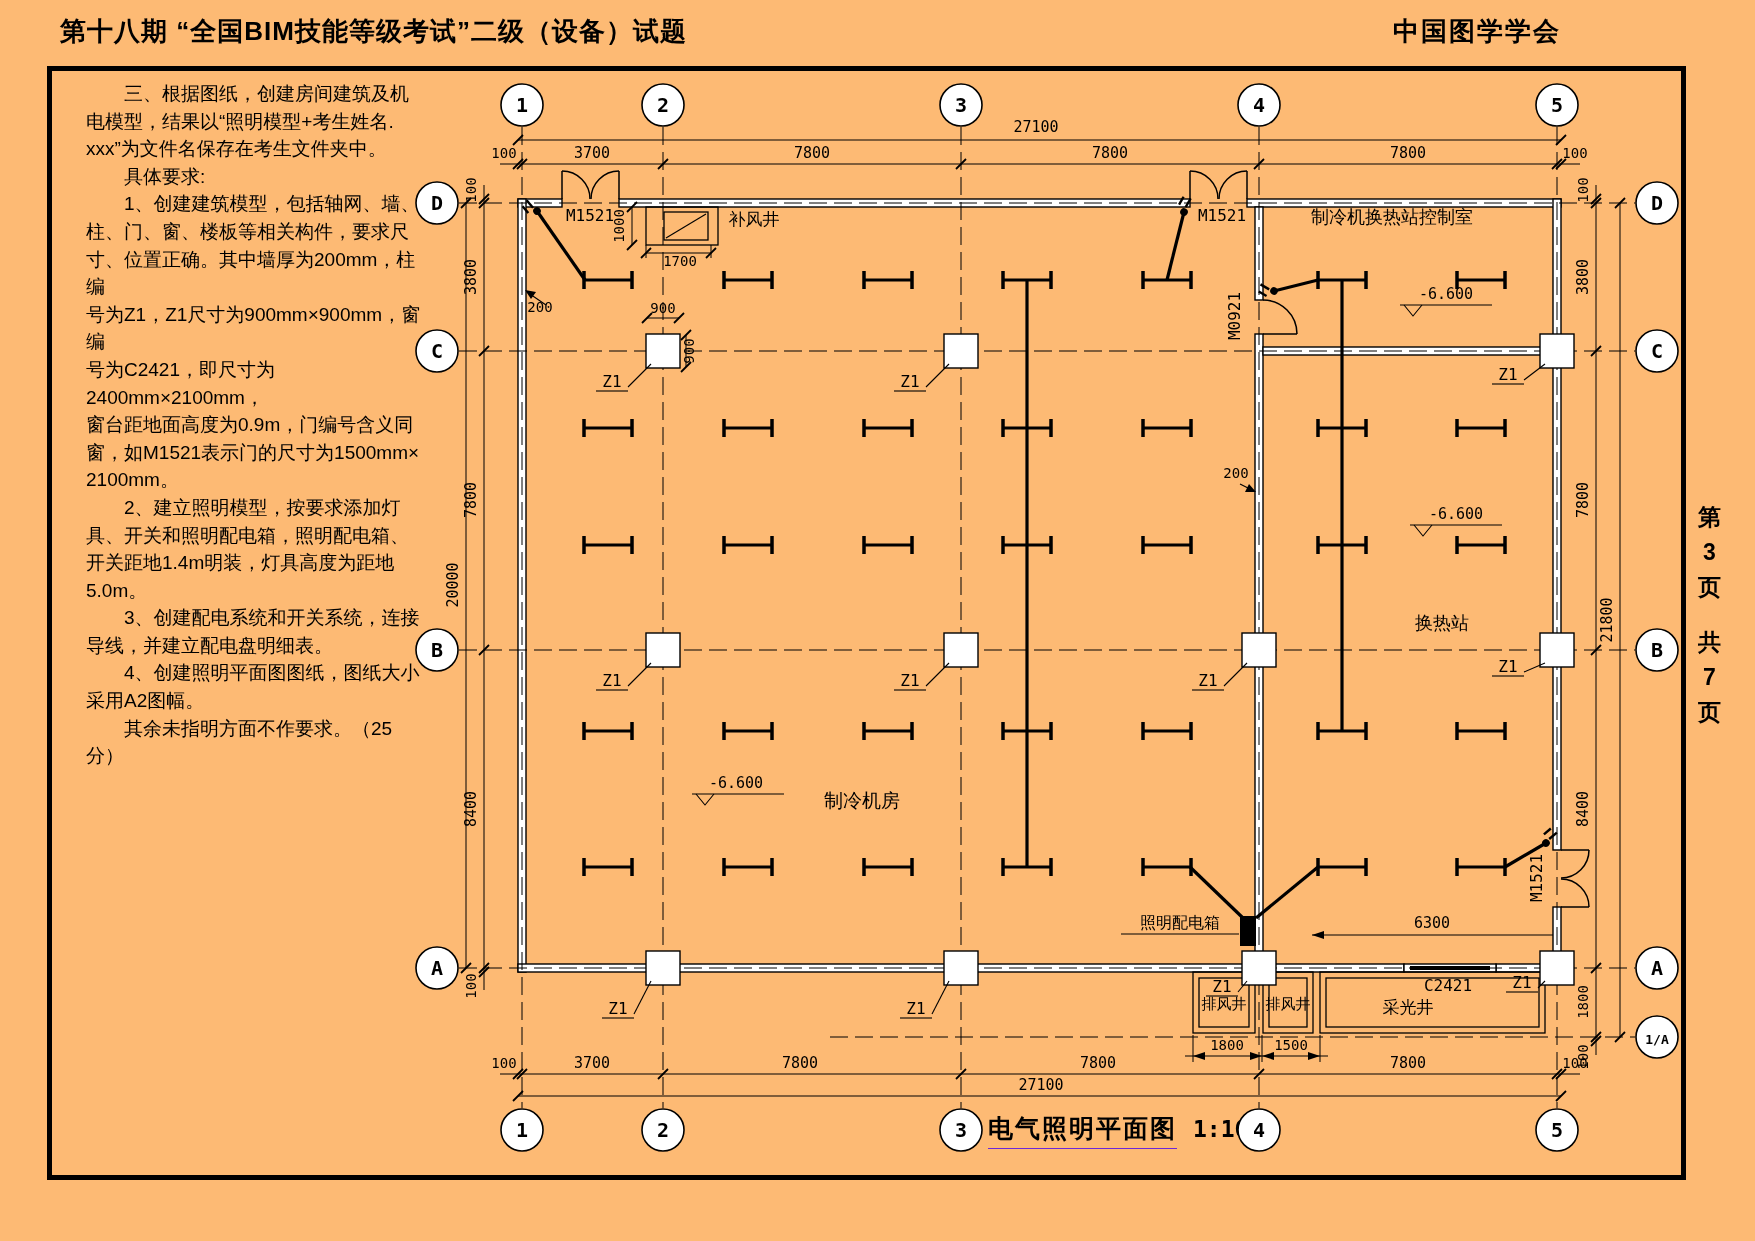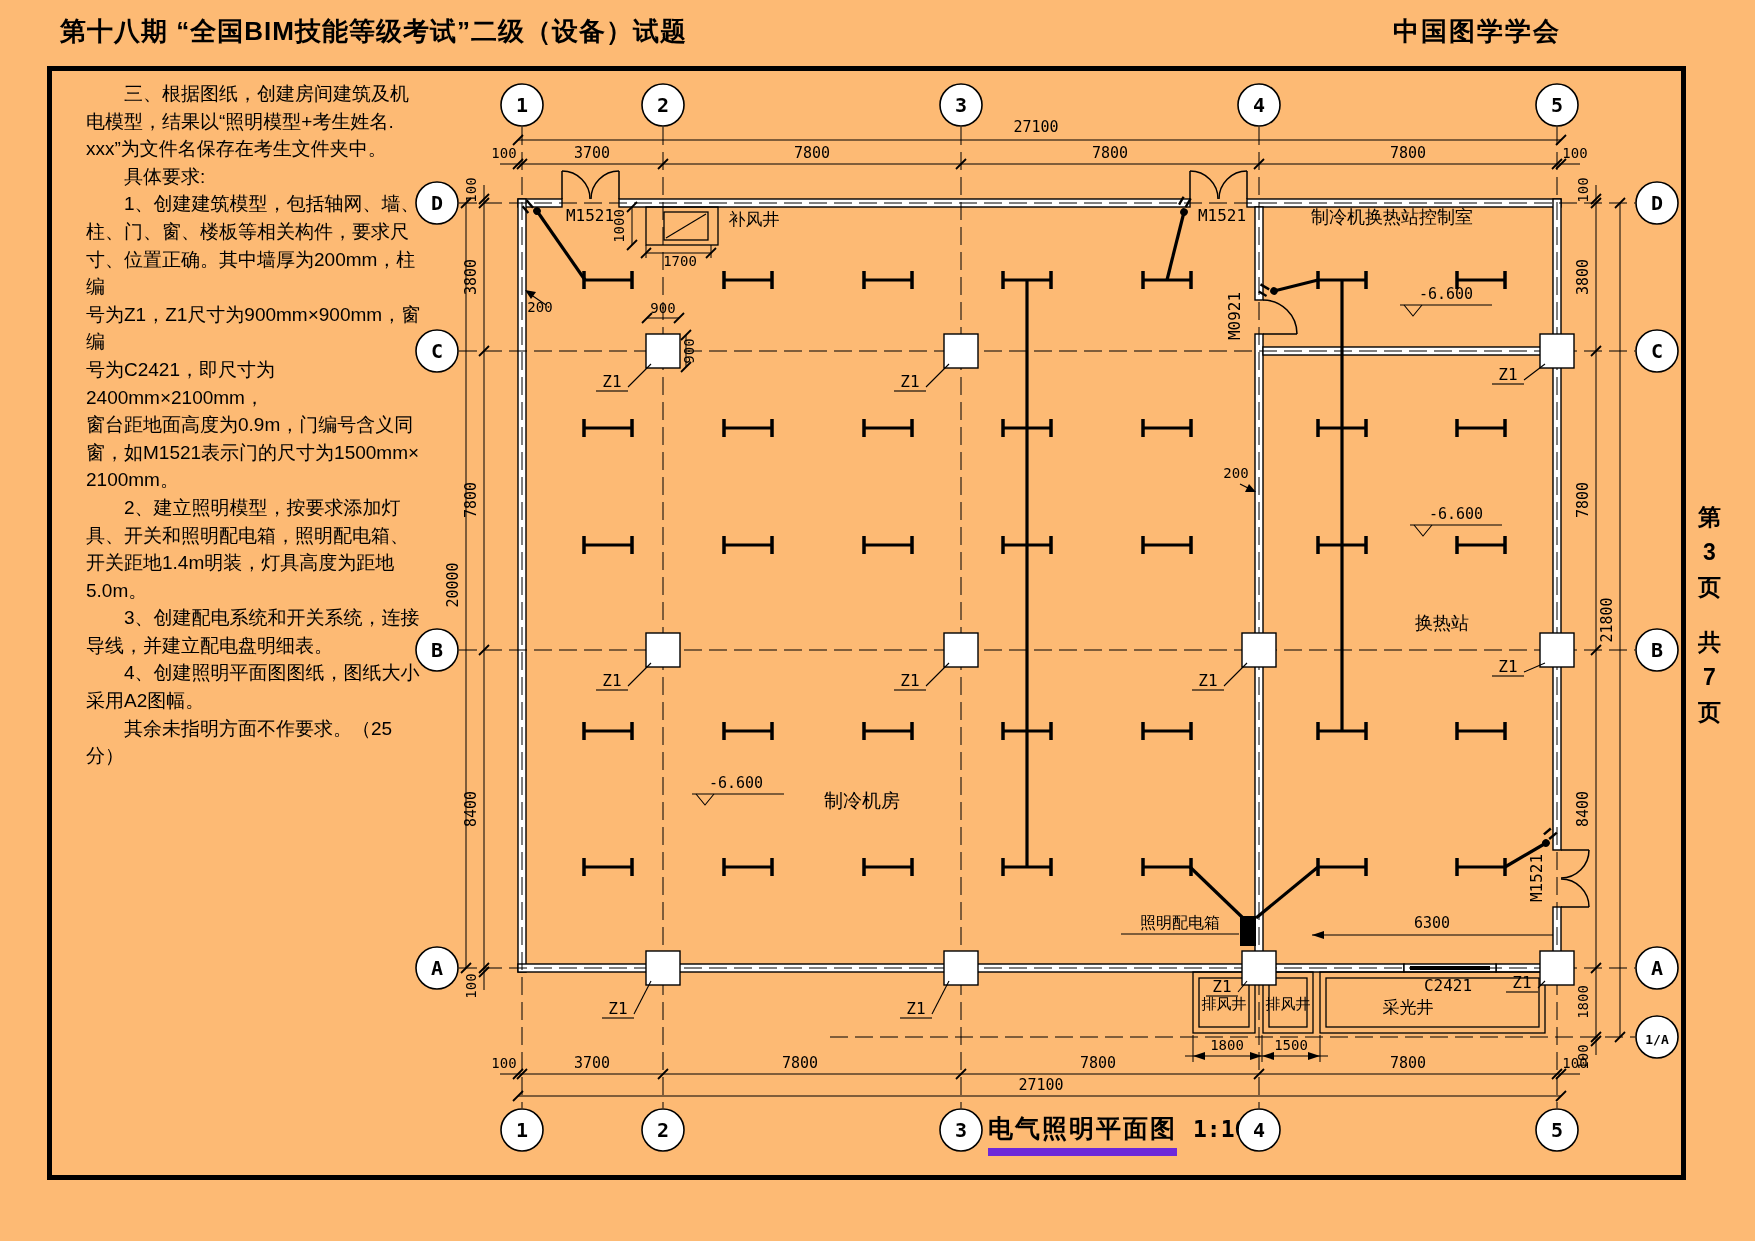--- a/index.html
+++ b/index.html
@@ -10,21 +10,21 @@
   .frame{position:absolute;left:47px;top:66px;width:1639px;height:1114px;
          border:5px solid #000;box-sizing:border-box;background:transparent;}
   .instructions{position:absolute;left:62px;top:80px;width:342px;font-size:19px;
                 line-height:27.6px;white-space:pre-wrap;margin-left:24px;}
   .pageno{position:absolute;left:1698px;top:500px;display:flex;flex-direction:column;
           align-items:center;font-size:23px;font-weight:600;}
   .pageno span{line-height:35px;height:35px;}
   .pageno span.gap{height:20px;}
   .dwg-title{position:absolute;left:988px;top:1112px;display:flex;align-items:baseline;}
   .dwg-title .nm{font-size:25px;font-weight:700;letter-spacing:2px;
-                 border-bottom:8px solid #6d28d9;padding-bottom:3px;}
+                 border-bottom:1px solid #6d28d9;padding-bottom:3px;}
   .dwg-title .sc{font-size:23px;font-weight:700;margin-left:16px;font-family:"DejaVu Sans Mono",monospace;}
   svg{position:absolute;left:0;top:0;}
   svg text{fill:#000;}
   .dtx{font-family:"DejaVu Sans Mono","DejaVu Sans",monospace;}
   .cjk{font-family:"Liberation Sans","DejaVu Sans",sans-serif;}
   .wall{fill:#fff;stroke:#000;stroke-width:1.4;}
   .shaft{fill:none;stroke:#000;stroke-width:1.3;}
   .grid{stroke:#000;stroke-width:1;stroke-dasharray:18 7;fill:none;}
   .dim{stroke:#000;stroke-width:1;fill:none;}
   .thin{stroke:#000;stroke-width:1.1;fill:none;}

